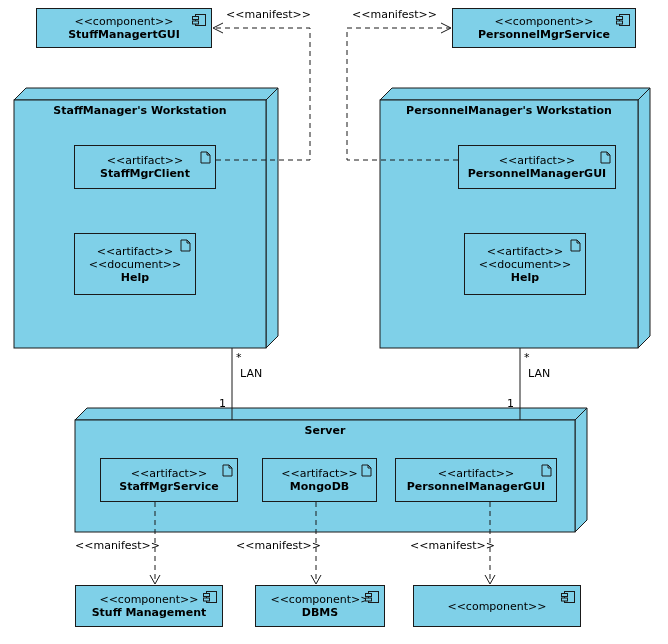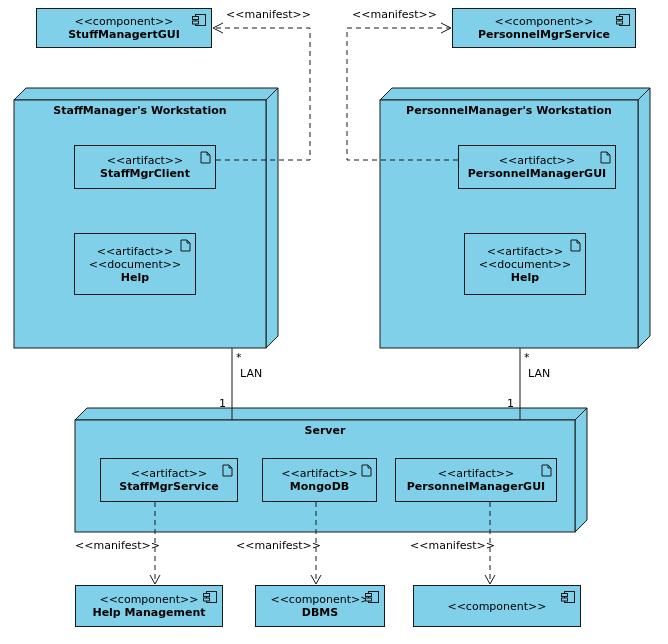--- a/index.html
+++ b/index.html
@@ -237,21 +237,21 @@
 
   <div class="box" style="left:75px; top:585px; width:148px; height:42px;">
     <span class="corner-icon">
       <svg width="16" height="14" viewBox="0 0 16 14">
         <rect class="icon-rect" x="4.5" y="1.5" width="10" height="11"></rect>
         <rect class="icon-rect" x="1.5" y="3.5" width="6" height="3"></rect>
         <rect class="icon-rect" x="1.5" y="8" width="6" height="3"></rect>
       </svg>
     </span>
     <div class="stereo">&lt;&lt;component&gt;&gt;</div>
-    <div class="bname">Help Management</div>
+    <div class="bname">Stuff Management</div>
   </div>
 
   <div class="box" style="left:255px; top:585px; width:130px; height:42px;">
     <span class="corner-icon">
       <svg width="16" height="14" viewBox="0 0 16 14">
         <rect class="icon-rect" x="4.5" y="1.5" width="10" height="11"></rect>
         <rect class="icon-rect" x="1.5" y="3.5" width="6" height="3"></rect>
         <rect class="icon-rect" x="1.5" y="8" width="6" height="3"></rect>
       </svg>
     </span>

